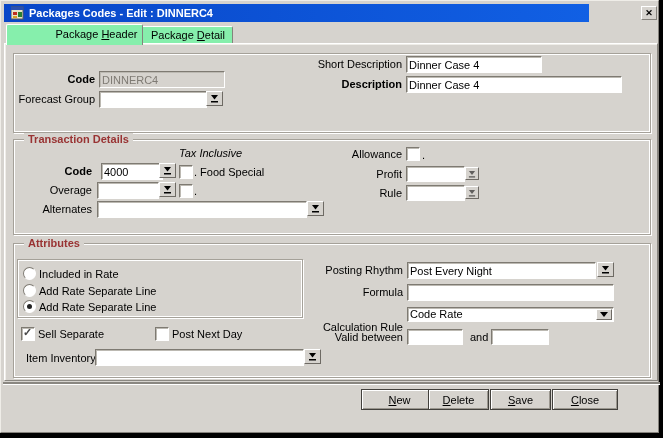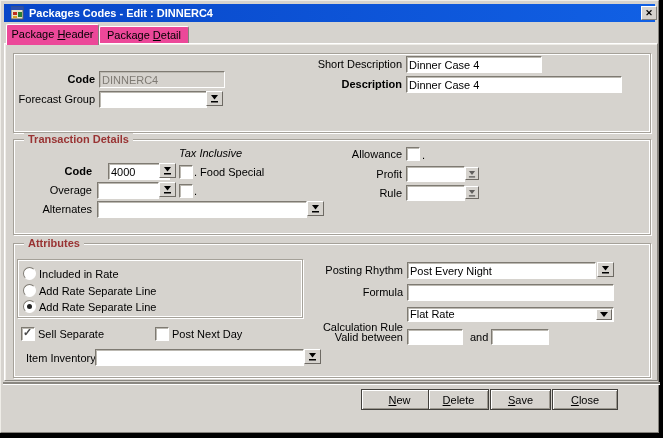--- a/index.html
+++ b/index.html
@@ -1,22 +1,22 @@
 <!DOCTYPE html>
 <html><head>
 <meta charset="utf-8">
 <style>
   html,body{margin:0;padding:0;}
   .screen{position:relative;width:663px;height:438px;background:#000;font-family:"Liberation Sans",sans-serif;font-size:11px;color:#000;overflow:hidden;}
   .window-frame{position:absolute;left:0;top:0;width:657px;height:431px;background:#d6d3ce;border-top:1px solid #efede8;border-left:1px solid #efede8;border-right:1px solid #85827c;border-bottom:1px solid #85827c;box-shadow:1px 1px 0 #000;}
-  .titlebar{position:absolute;left:4px;top:4px;width:651px;height:18px;background:linear-gradient(90deg,#0846c8,#1160e4);display:flex;align-items:center;}
+  .titlebar{position:absolute;left:4px;top:4px;width:585px;height:18px;background:linear-gradient(90deg,#0846c8,#1160e4);display:flex;align-items:center;}
   .titlebar-text{position:absolute;left:25px;top:3px;color:#fff;font-weight:bold;font-size:11px;white-space:nowrap;}
   .app-icon{position:absolute;left:7px;top:2px;width:14px;height:14px;}
   .close-btn{position:absolute;left:637px;top:2px;width:16px;height:14px;background:#d6d3ce;border:1px solid #85827c;border-top-color:#fff;border-left-color:#fff;font-size:9px;font-weight:bold;line-height:12px;text-align:center;padding:0;color:#000;}
-  .tab{position:absolute;background:#ec4899;border:1px solid #85827c;border-top-color:#fff;border-left-color:#fff;border-bottom:none;border-radius:2px 2px 0 0;text-align:center;}
+  .tab{position:absolute;background:#86efac;border:1px solid #85827c;border-top-color:#fff;border-left-color:#fff;border-bottom:none;border-radius:2px 2px 0 0;text-align:center;padding-left:44px;}
   .tab.active{z-index:3;}
   .panel{position:absolute;left:4px;top:43px;width:652px;height:336px;background:#d6d3ce;border:1px solid #8a8781;border-top-color:#fff;border-left-color:#fff;box-shadow:inset 1px 1px 0 #efede8;z-index:1;}
   .group{position:absolute;border:1px solid #a5a199;box-shadow:inset 0 0 0 1px #fff,1px 1px 0 #fff;z-index:2;}
   .group-title{position:absolute;top:-7px;left:10px;background:#d6d3ce;padding:0 4px;font-weight:bold;color:#993333;z-index:4;}
   .lbl{position:absolute;height:13px;line-height:13px;white-space:nowrap;z-index:4;}
   .r{text-align:right;}
   .b{font-weight:bold;}
   .fld{position:absolute;background:#fff;border:1px solid;border-color:#7e7a72 #fff #fff #7e7a72;box-shadow:inset 1px 1px 0 #bcb9b2;font-family:"Liberation Sans",sans-serif;font-size:11px;padding:0 2px;margin:0;z-index:4;color:#000;}
   .fld:disabled{background:#d6d3ce;color:#7f7b74;}
   .lov{position:absolute;background:#d6d3ce;border:1px solid;border-color:#fff #6e6a64 #6e6a64 #fff;padding:0;display:flex;align-items:center;justify-content:center;z-index:4;}
@@ -77,21 +77,21 @@
   <div class="lbl r b" style="left:292px;top:78px;width:110px;">Description</div>
   <input class="fld" style="left: 406px; top: 76px; width: 210px; height: 15px;" value="Dinner Case 4">
 
   <div class="group" style="left:13px;top:139px;width:636px;height:94px;">
     <span class="group-title">Transaction Details</span>
   </div>
 
   <div class="lbl" style="left:179px;top:147px;font-style:italic;">Tax Inclusive</div>
 
   <div class="lbl r b" style="left:40px;top:165px;width:52px;">Code</div>
-  <input class="fld" style="left: 108px; top: 163px; width: 56px; height: 15px;" value="4000">
+  <input class="fld" style="left: 101px; top: 163px; width: 56px; height: 15px;" value="4000">
   <button class="lov" style="left:159px;top:163px;width:17px;height:15px;">
       <span><svg width="9" height="9" viewBox="0 0 9 9">
           <path d="M1 1h7L4.5 5.5z" fill="#000"></path>
           <rect x="1" y="7" width="7" height="1.5" fill="#000"></rect>
         </svg></span>
     </button>
   <span class="chk" style="left:179px;top:165px;"></span>
   <div class="lbl" style="left:194px;top:166px;">. Food Special</div>
 
   <div class="lbl r" style="left:30px;top:184px;width:62px;">Overage</div>
@@ -169,21 +169,21 @@
           <path d="M1 1h7L4.5 5.5z" fill="#000"></path>
           <rect x="1" y="7" width="7" height="1.5" fill="#000"></rect>
         </svg></span>
     </button>
 
   <div class="lbl r" style="left:343px;top:286px;width:60px;">Formula</div>
   <input class="fld" style="left: 407px; top: 284px; width: 201px; height: 15px;" value="">
 
   <div class="lbl r" style="left:308px;top:309px;width:95px;margin-top:12px;">Calculation Rule</div>
   <div class="fld" style="left:407px;top:307px;width:201px;height:13px;line-height:13px;">
-    <span>Flat Rate</span>
+    <span>Code Rate</span>
     <button class="combo-arrow">
         <span class="tri"></span>
       </button>
   </div>
 
   <div class="lbl r" style="left:323px;top:331px;width:80px;">Valid between</div>
   <input class="fld" style="left: 407px; top: 329px; width: 50px; height: 14px;" value="">
   <div class="lbl" style="left:470px;top:331px;">and</div>
   <input class="fld" style="left: 491px; top: 329px; width: 52px; height: 14px;" value="">
 

